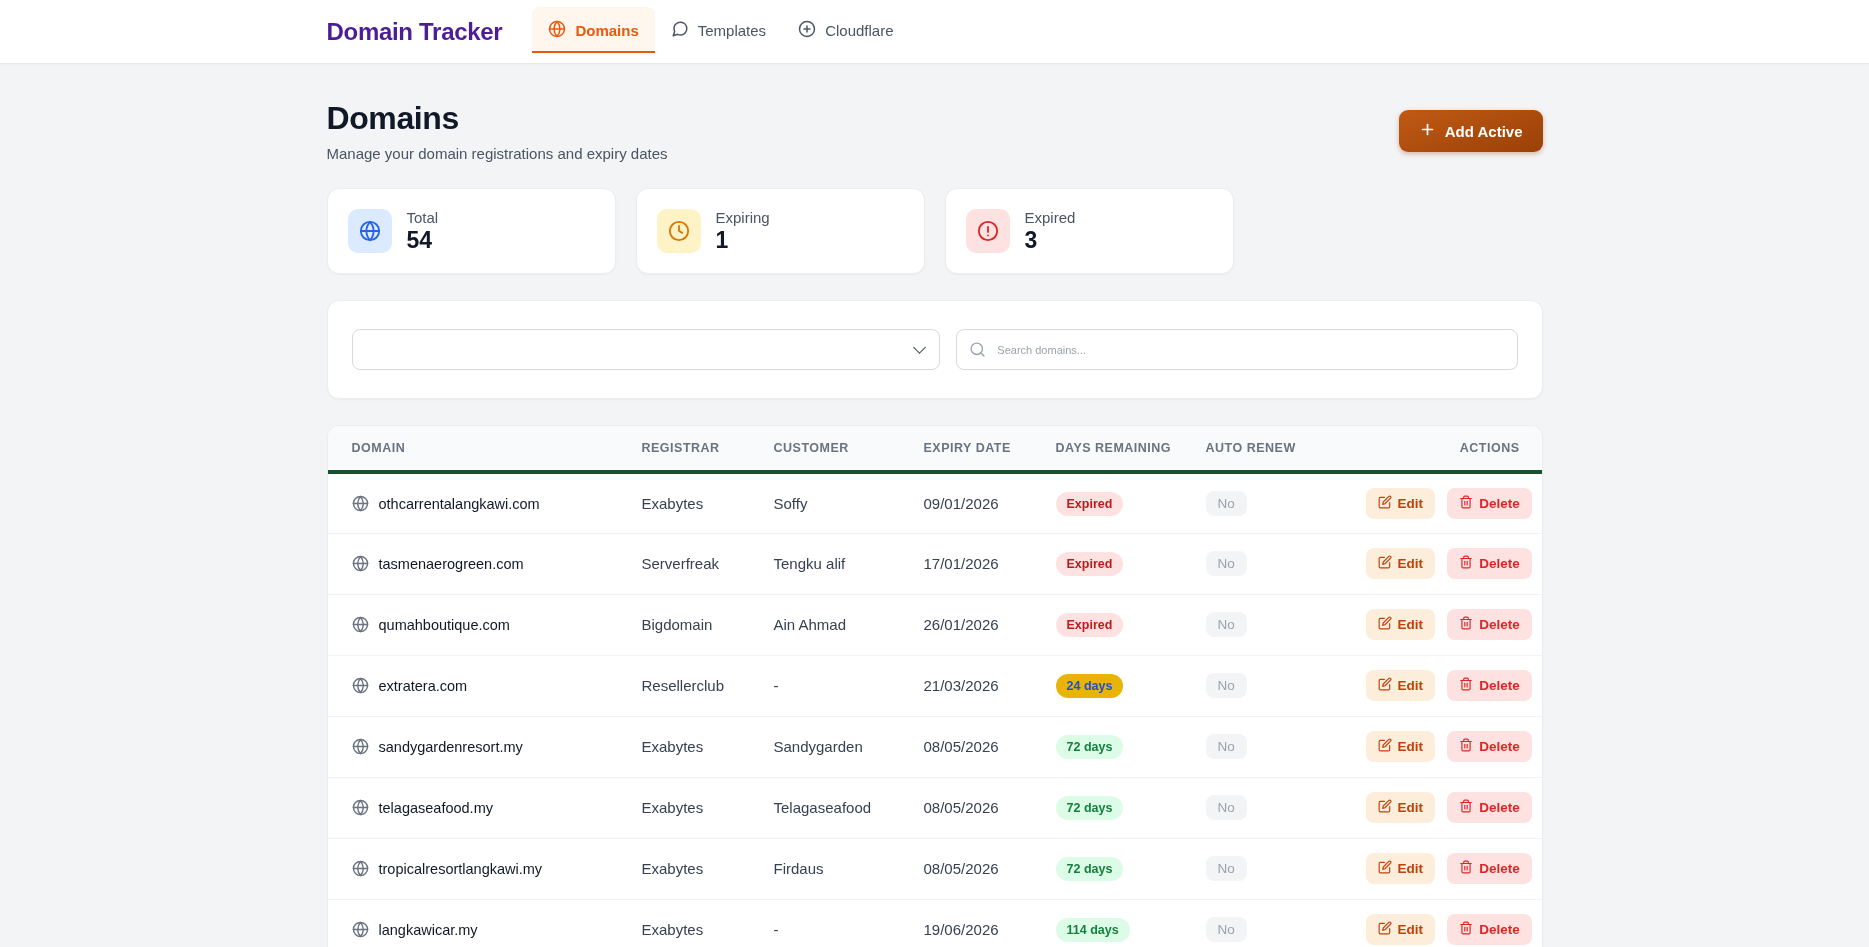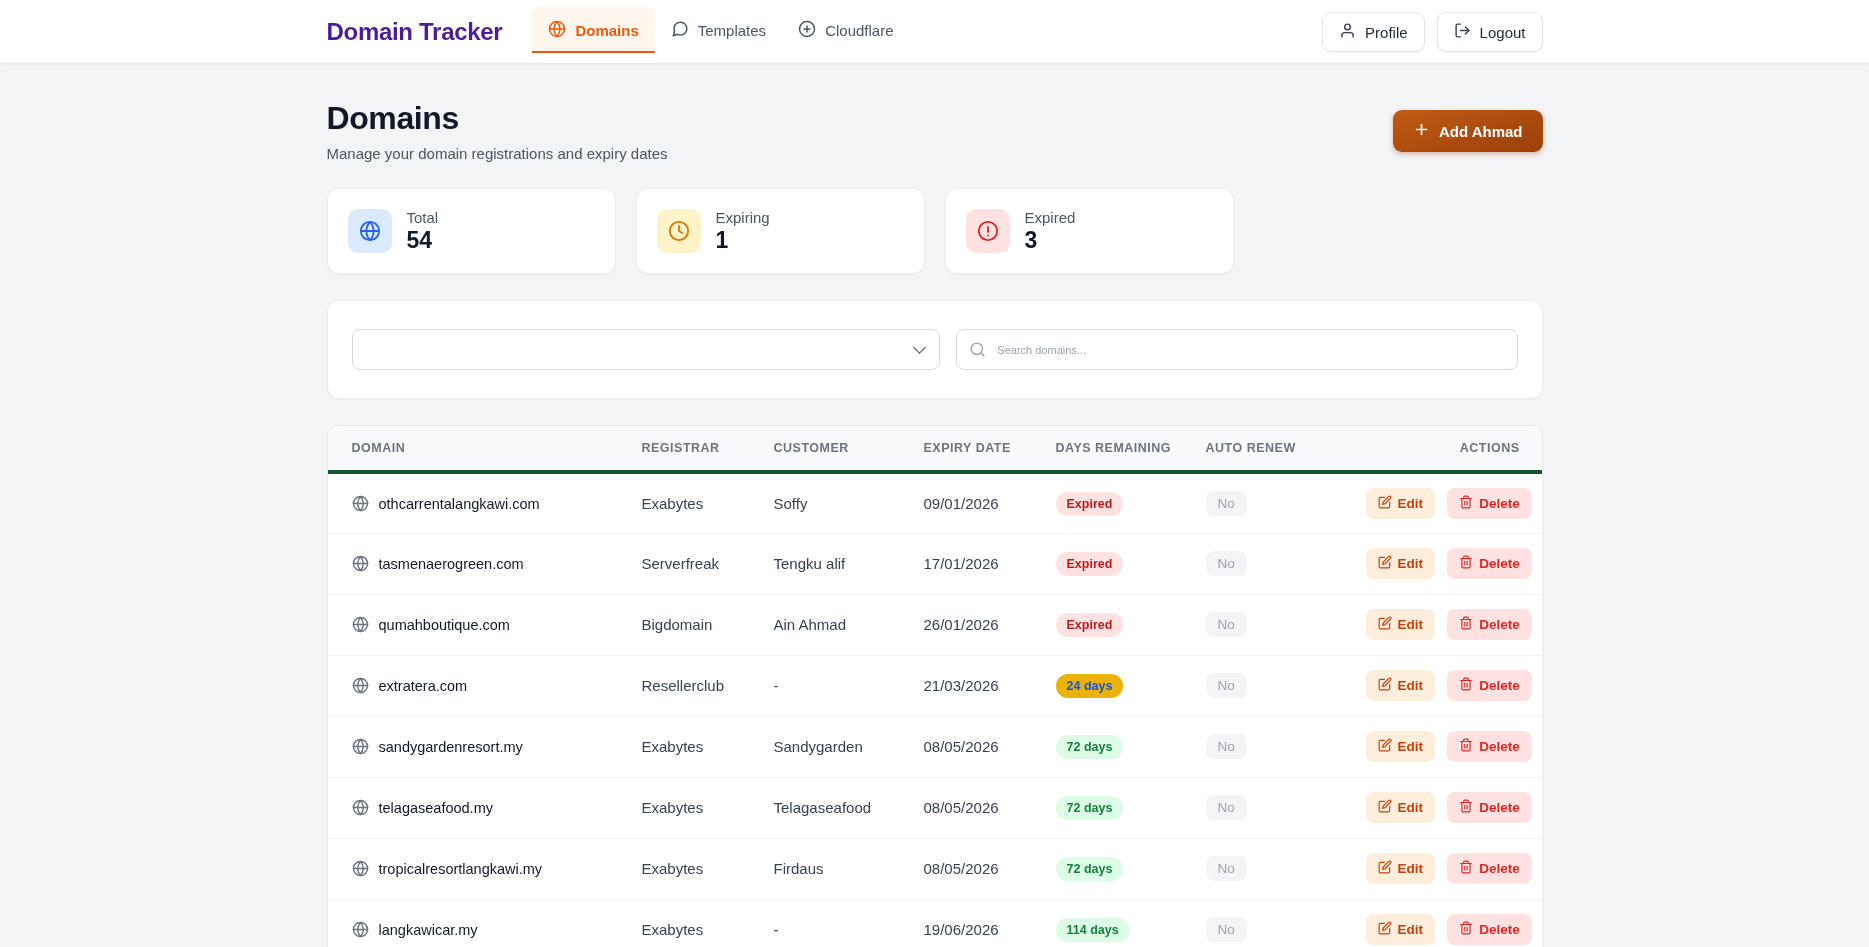--- a/index.html
+++ b/index.html
@@ -109,53 +109,36 @@
       </a>
       <a class="nav-item">
         <span><svg viewBox="0 0 24 24" fill="none" stroke="currentColor" stroke-width="2" stroke-linecap="round" stroke-linejoin="round">
               <circle cx="12" cy="12" r="10"></circle>
               <line x1="12" y1="8" x2="12" y2="16"></line>
               <line x1="8" y1="12" x2="16" y2="12"></line>
             </svg></span>
         <span>Cloudflare</span>
       </a>
     </nav>
-    <div class="header-actions">
-      <button class="hbtn">
-        <span><svg viewBox="0 0 24 24" fill="none" stroke="currentColor" stroke-width="2" stroke-linecap="round" stroke-linejoin="round" style="width:17px;height:17px">
-              <path d="M20 21v-2a4 4 0 0 0-4-4H8a4 4 0 0 0-4 4v2"></path>
-              <circle cx="12" cy="7" r="4"></circle>
-            </svg></span>
-        <span>Profile</span>
-      </button>
-      <button class="hbtn">
-        <span><svg viewBox="0 0 24 24" fill="none" stroke="currentColor" stroke-width="2" stroke-linecap="round" stroke-linejoin="round" style="width:17px;height:17px">
-              <path d="M9 21H5a2 2 0 0 1-2-2V5a2 2 0 0 1 2-2h4"></path>
-              <polyline points="16 17 21 12 16 7"></polyline>
-              <line x1="21" y1="12" x2="9" y2="12"></line>
-            </svg></span>
-        <span>Logout</span>
-      </button>
-    </div>
   </div>
 </header>
 
 <main class="container page">
 
   <div class="page-head">
     <div>
       <h1>Domains</h1>
       <div class="subtitle">Manage your domain registrations and expiry dates</div>
     </div>
     <button class="add-btn">
       <span><svg viewBox="0 0 24 24" fill="none" stroke="currentColor" stroke-width="2.4" stroke-linecap="round" style="width:17px;height:17px">
             <line x1="12" y1="5" x2="12" y2="19"></line>
             <line x1="5" y1="12" x2="19" y2="12"></line>
           </svg></span>
-      <span>Add Ahmad</span>
+      <span>Add Active</span>
     </button>
   </div>
 
   <div class="stats-grid">
       <div class="stat-card tone-blue">
     <div class="stat-icon">
           <svg viewBox="0 0 24 24" fill="none" stroke="currentColor" stroke-width="2" stroke-linecap="round" stroke-linejoin="round">
             <circle cx="12" cy="12" r="10"></circle>
             <line x1="2" y1="12" x2="22" y2="12"></line>
             <path d="M12 2a15.3 15.3 0 0 1 4 10 15.3 15.3 0 0 1-4 10 15.3 15.3 0 0 1-4-10 15.3 15.3 0 0 1 4-10z"></path>

